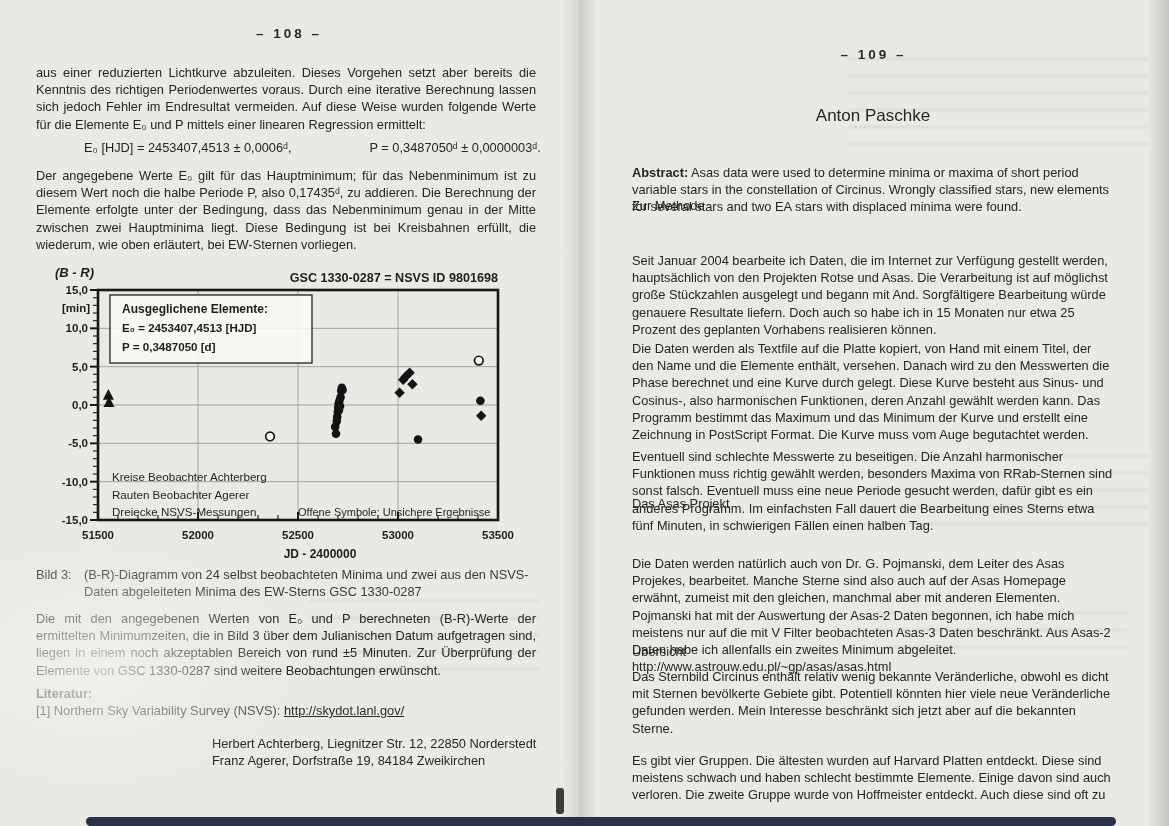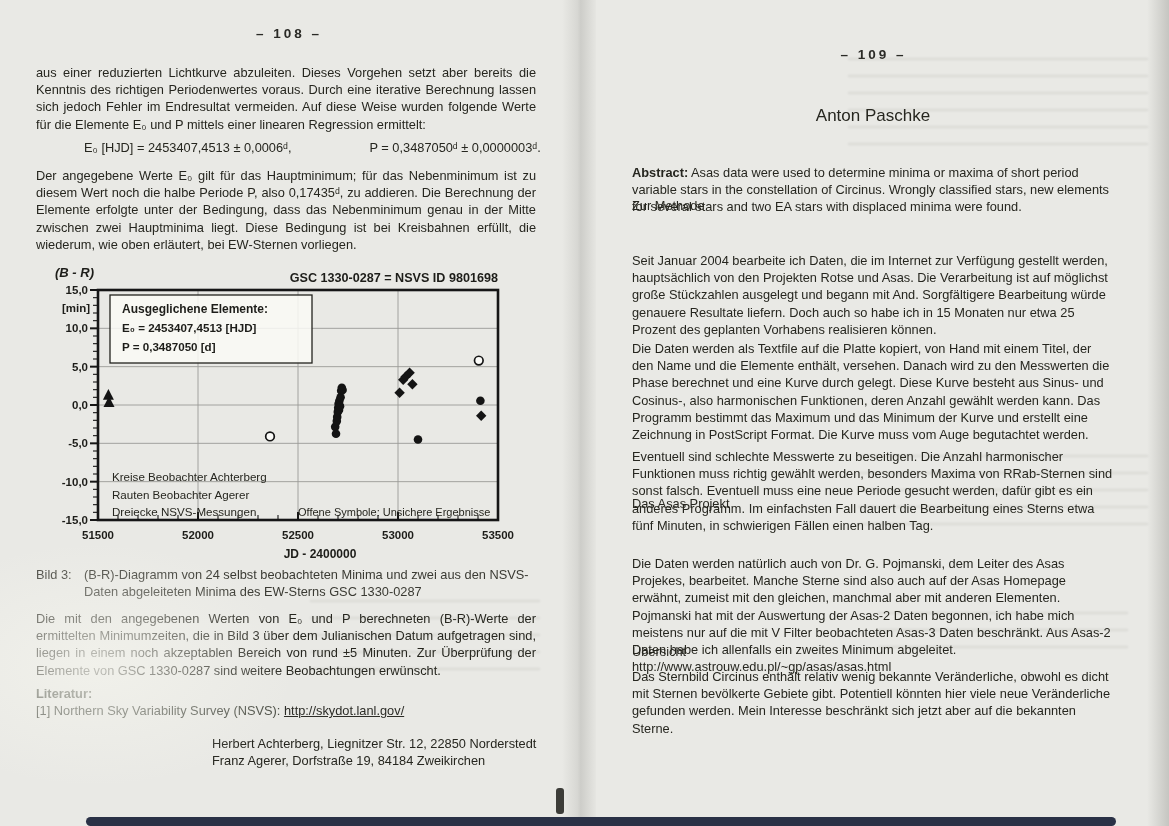--- a/index.html
+++ b/index.html
@@ -258,20 +258,21 @@
   <p class="para" style="left:54px;top:312px;">Die Daten werden als Textfile auf die Platte kopiert, von Hand mit einem Titel, der den Name und die Elemente enthält, versehen. Danach wird zu den Messwerten die Phase berechnet und eine Kurve durch gelegt. Diese Kurve besteht aus Sinus- und Cosinus-, also harmonischen Funktionen, deren Anzahl gewählt werden kann. Das Programm bestimmt das Maximum und das Minimum der Kurve und erstellt eine Zeichnung in PostScript Format. Die Kurve muss vom Auge begutachtet werden.</p>
   <p class="para" style="left:54px;top:420px;">Eventuell sind schlechte Messwerte zu beseitigen. Die Anzahl harmonischer Funktionen muss richtig gewählt werden, besonders Maxima von RRab-Sternen sind sonst falsch. Eventuell muss eine neue Periode gesucht werden, dafür gibt es ein anderes Programm. Im einfachsten Fall dauert die Bearbeitung eines Sterns etwa fünf Minuten, in schwierigen Fällen einen halben Tag.</p>
 
   <p class="rp-head" style="left:54px;top:496px;">Das Asas Projekt</p>
   <p class="para pre" style="left:54px;top:527px;">Die Daten werden natürlich auch von Dr. G. Pojmanski, dem Leiter des Asas Projekes, bearbeitet. Manche Sterne sind also auch auf der Asas Homepage erwähnt, zumeist mit den gleichen, manchmal aber mit anderen Elementen.
 Pojmanski hat mit der Auswertung der Asas-2 Daten begonnen, ich habe mich meistens nur auf die mit V Filter beobachteten Asas-3 Daten beschränkt. Aus Asas-2 Daten habe ich allenfalls ein zweites Minimum abgeleitet.
 http://www.astrouw.edu.pl/~gp/asas/asas.html</p>
 
   <p class="rp-head" style="left:54px;top:644px;">Übersicht</p>
   <p class="para" style="left:54px;top:640px;">Das Sternbild Circinus enthält relativ wenig bekannte Veränderliche, obwohl es dicht mit Sternen bevölkerte Gebiete gibt. Potentiell könnten hier viele neue Veränderliche gefunden werden. Mein Interesse beschränkt sich jetzt aber auf die bekannten Sterne.</p>
+  <p class="para" style="left:54px;top:724px;">Es gibt vier Gruppen. Die ältesten wurden auf Harvard Platten entdeckt. Diese sind meistens schwach und haben schlecht bestimmte Elemente. Einige davon sind auch verloren. Die zweite Gruppe wurde von Hoffmeister entdeckt. Auch diese sind oft zu</p>
 
   <div class="bleed" style="left:270px;top:58px;width:300px;height:92px;"></div>
   <div class="bleed" style="left:280px;top:455px;width:290px;height:80px;"></div>
   <div class="bleed" style="left:300px;top:612px;width:250px;height:48px;"></div>
 </div>
 
 <div class="gutter"></div>
 <div class="gutter-mark"></div>
 <div class="edge-right"></div>
 <div class="scan-bottom-bar"></div>

